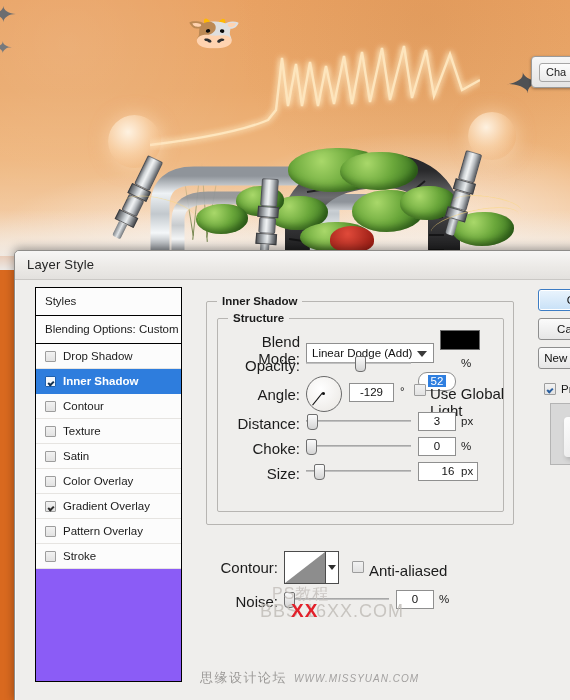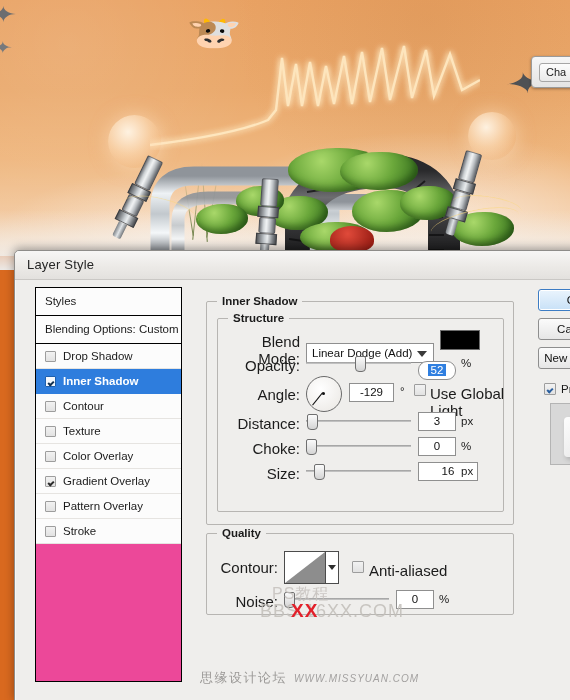--- a/index.html
+++ b/index.html
@@ -105,21 +105,21 @@
     position:relative;
   }
   #dialog-title{
     position:absolute;left:12px;top:6px;font-size:13px;color:#262626;
     letter-spacing:.2px;
   }
 
   
   #styles-list{
     position:absolute;left:20px;top:36px;width:147px;height:395px;
-    background:#ec4899;border:1px solid #000;box-sizing:border-box;
+    background:#8b5cf6;border:1px solid #000;box-sizing:border-box;
   }
   .sl-head{
     height:27px;line-height:27px;padding-left:9px;font-size:11.5px;color:#1b1b1b;
     border-bottom:1px solid #000;background:#fcfcfc;
   }
   .sl-blend{
     height:27px;line-height:27px;padding-left:9px;font-size:11.5px;color:#1b1b1b;
     border-bottom:1px solid #000;background:#fcfcfc;
   }
   .sl-row{
@@ -409,20 +409,24 @@
     <div class="sl-row indent">
       <span class="cbx"></span>
       <span>Contour</span>
     </div>
     <div class="sl-row indent">
       <span class="cbx"></span>
       <span>Texture</span>
     </div>
     <div class="sl-row">
       <span class="cbx"></span>
+      <span>Satin</span>
+    </div>
+    <div class="sl-row">
+      <span class="cbx"></span>
       <span>Color Overlay</span>
     </div>
     <div class="sl-row">
       <span class="cbx on"></span>
       <span>Gradient Overlay</span>
     </div>
     <div class="sl-row">
       <span class="cbx"></span>
       <span>Pattern Overlay</span>
     </div>
@@ -445,21 +449,21 @@
           <span>Linear Dodge (Add)</span>
           <span class="arrow"></span>
         </div>
         <div class="swatch" style="left:222px;top:11px;width:40px;height:20px;background:#000000;"></div>
 
         <div class="lbl" style="left:0;top:38px;width:82px;">Opacity:</div>
         <div class="slider" style="left:88px;top:37px;width:105px;">
           <div class="track"></div>
           <div class="thumb" style="left:49px;"></div>
         </div>
-        <div class="fld" style="left:200px;top:42px;width:38px;background:#fff;border-radius:9px;">
+        <div class="fld" style="left:200px;top:53px;width:38px;background:#fff;border-radius:9px;">
           <span style="background:#2f7fe0;color:#fff;padding:0 3px;">52</span>
         </div>
         <div class="unit" style="left:243px;top:38px;">%</div>
 
         <div class="lbl" style="left:0;top:67px;width:82px;">Angle:</div>
         <div class="dial" style="left:88px;top:57px;">
           <div class="needle" style="transform:rotate(129deg);"></div>
           <div class="ctr"></div>
         </div>
         <div class="fld" style="left:131px;top:64px;width:45px;text-align:center;">-129</div>
@@ -486,23 +490,20 @@
         <div class="lbl" style="left:0;top:146px;width:82px;">Size:</div>
         <div class="slider" style="left:88px;top:145px;width:105px;">
           <div class="track"></div>
           <div class="thumb" style="left:8px;"></div>
         </div>
         <div class="fld" style="left:200px;top:143px;width:60px;">16</div>
         <div class="unit" style="left:243px;top:146px;">px</div>
       </div>
     </div>
 
-    <div class="grp" id="grp-quality">
-      <div class="grp-title">Quality</div>
-    </div>
 
     <div class="lbl" style="left:10px;top:272px;width:72px;">Contour:</div>
     <div id="contour-sw">
       <svg width="40" height="31" viewBox="0 0 40 31">
         <rect x="0" y="0" width="40" height="31" fill="#ffffff"></rect>
         <path d="M0,31 L40,0 L40,31 Z" fill="#8d8d8d"></path>
       </svg>
     </div>
     <div id="contour-arrow">
       <span class="arrow"></span>

